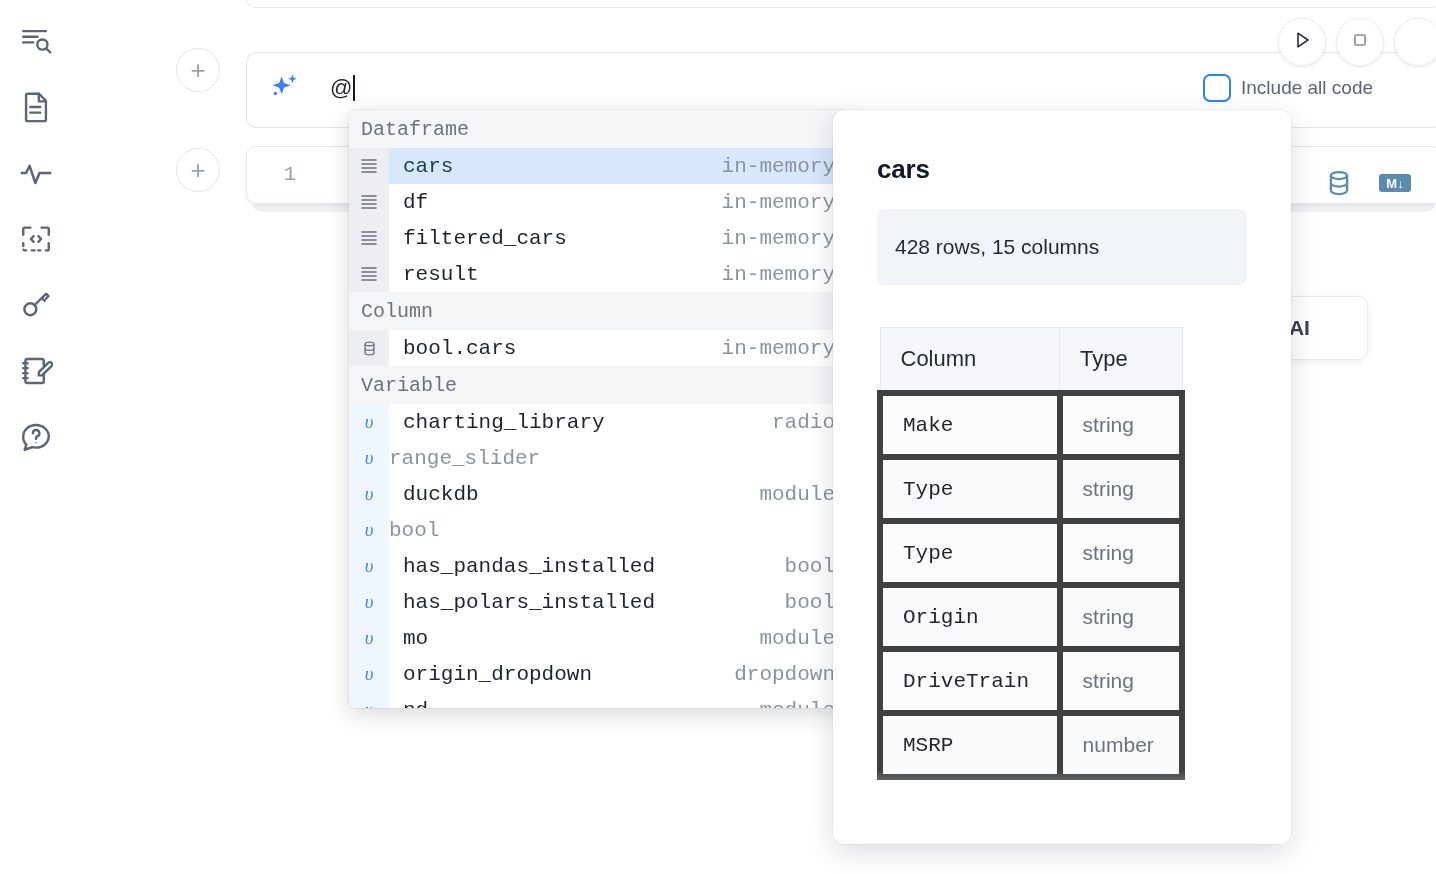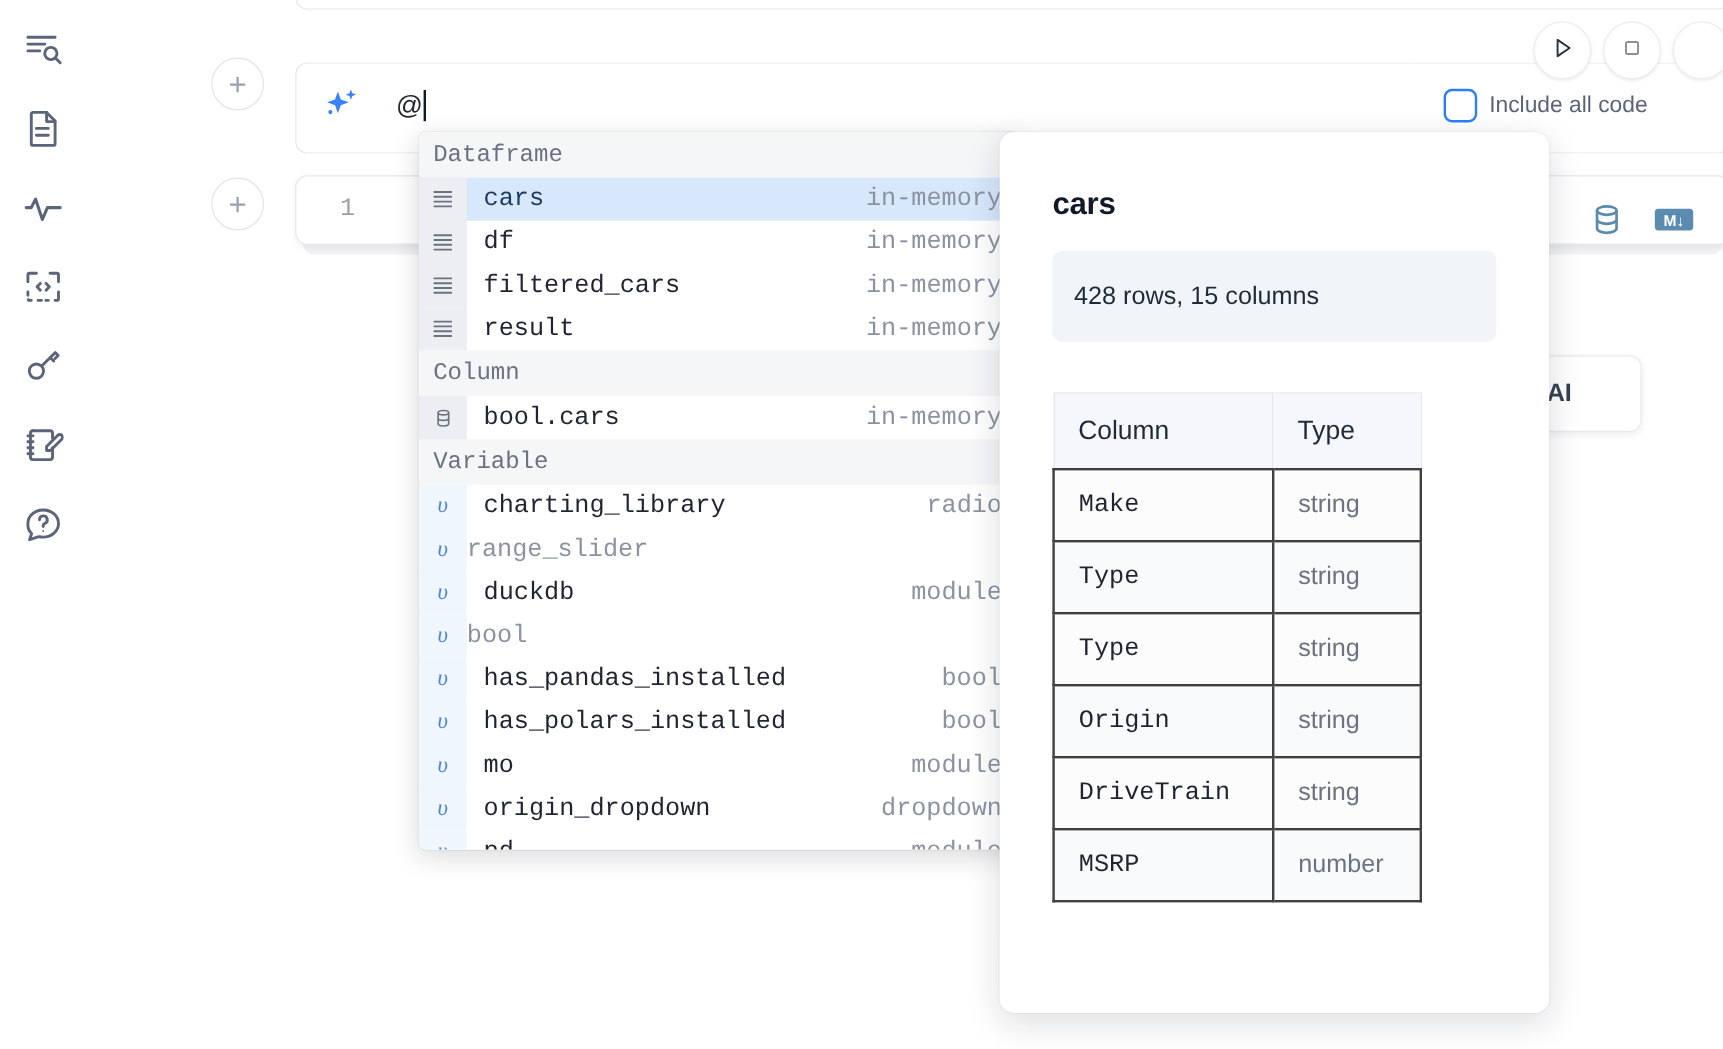--- a/index.html
+++ b/index.html
@@ -142,21 +142,21 @@
   .doc-source { margin-top:16px; font-size:21px; color:#6b7280; }
   .doc-stat {
     margin-top:24px; background:#f1f4f8; border-radius:8px;
     padding:26px 18px; font-size:21px; color:#1f2937;
   }
   .doc-table { margin-top:42px; width:308px; border-collapse:collapse; }
   .doc-table th {
     background:#f5f7fa; border:1px solid #e4e8ee; text-align:left;
     padding:18px 20px; font-size:22px; font-weight:400; color:#1f2937;
   }
-  .doc-table td { border:2px solid #404040; padding:17px 20px; font-size:21px; }
+  .doc-table td { border:6px solid #404040; padding:17px 20px; font-size:21px; }
   .doc-table tbody tr:nth-child(odd)  { background:#fcfcfd; }
   .doc-table tbody tr:nth-child(even) { background:#f9fafc; }
   .col-name { font-family:"Liberation Mono", monospace; color:#1f2430; }
   .col-type { color:#6b7280; }
   .doc-fade {
     position:absolute; left:0; bottom:0; width:100%; height:74px;
     background:linear-gradient(to bottom, rgba(255,255,255,0), #fff 72%);
     pointer-events:none;
   }
 </style>

